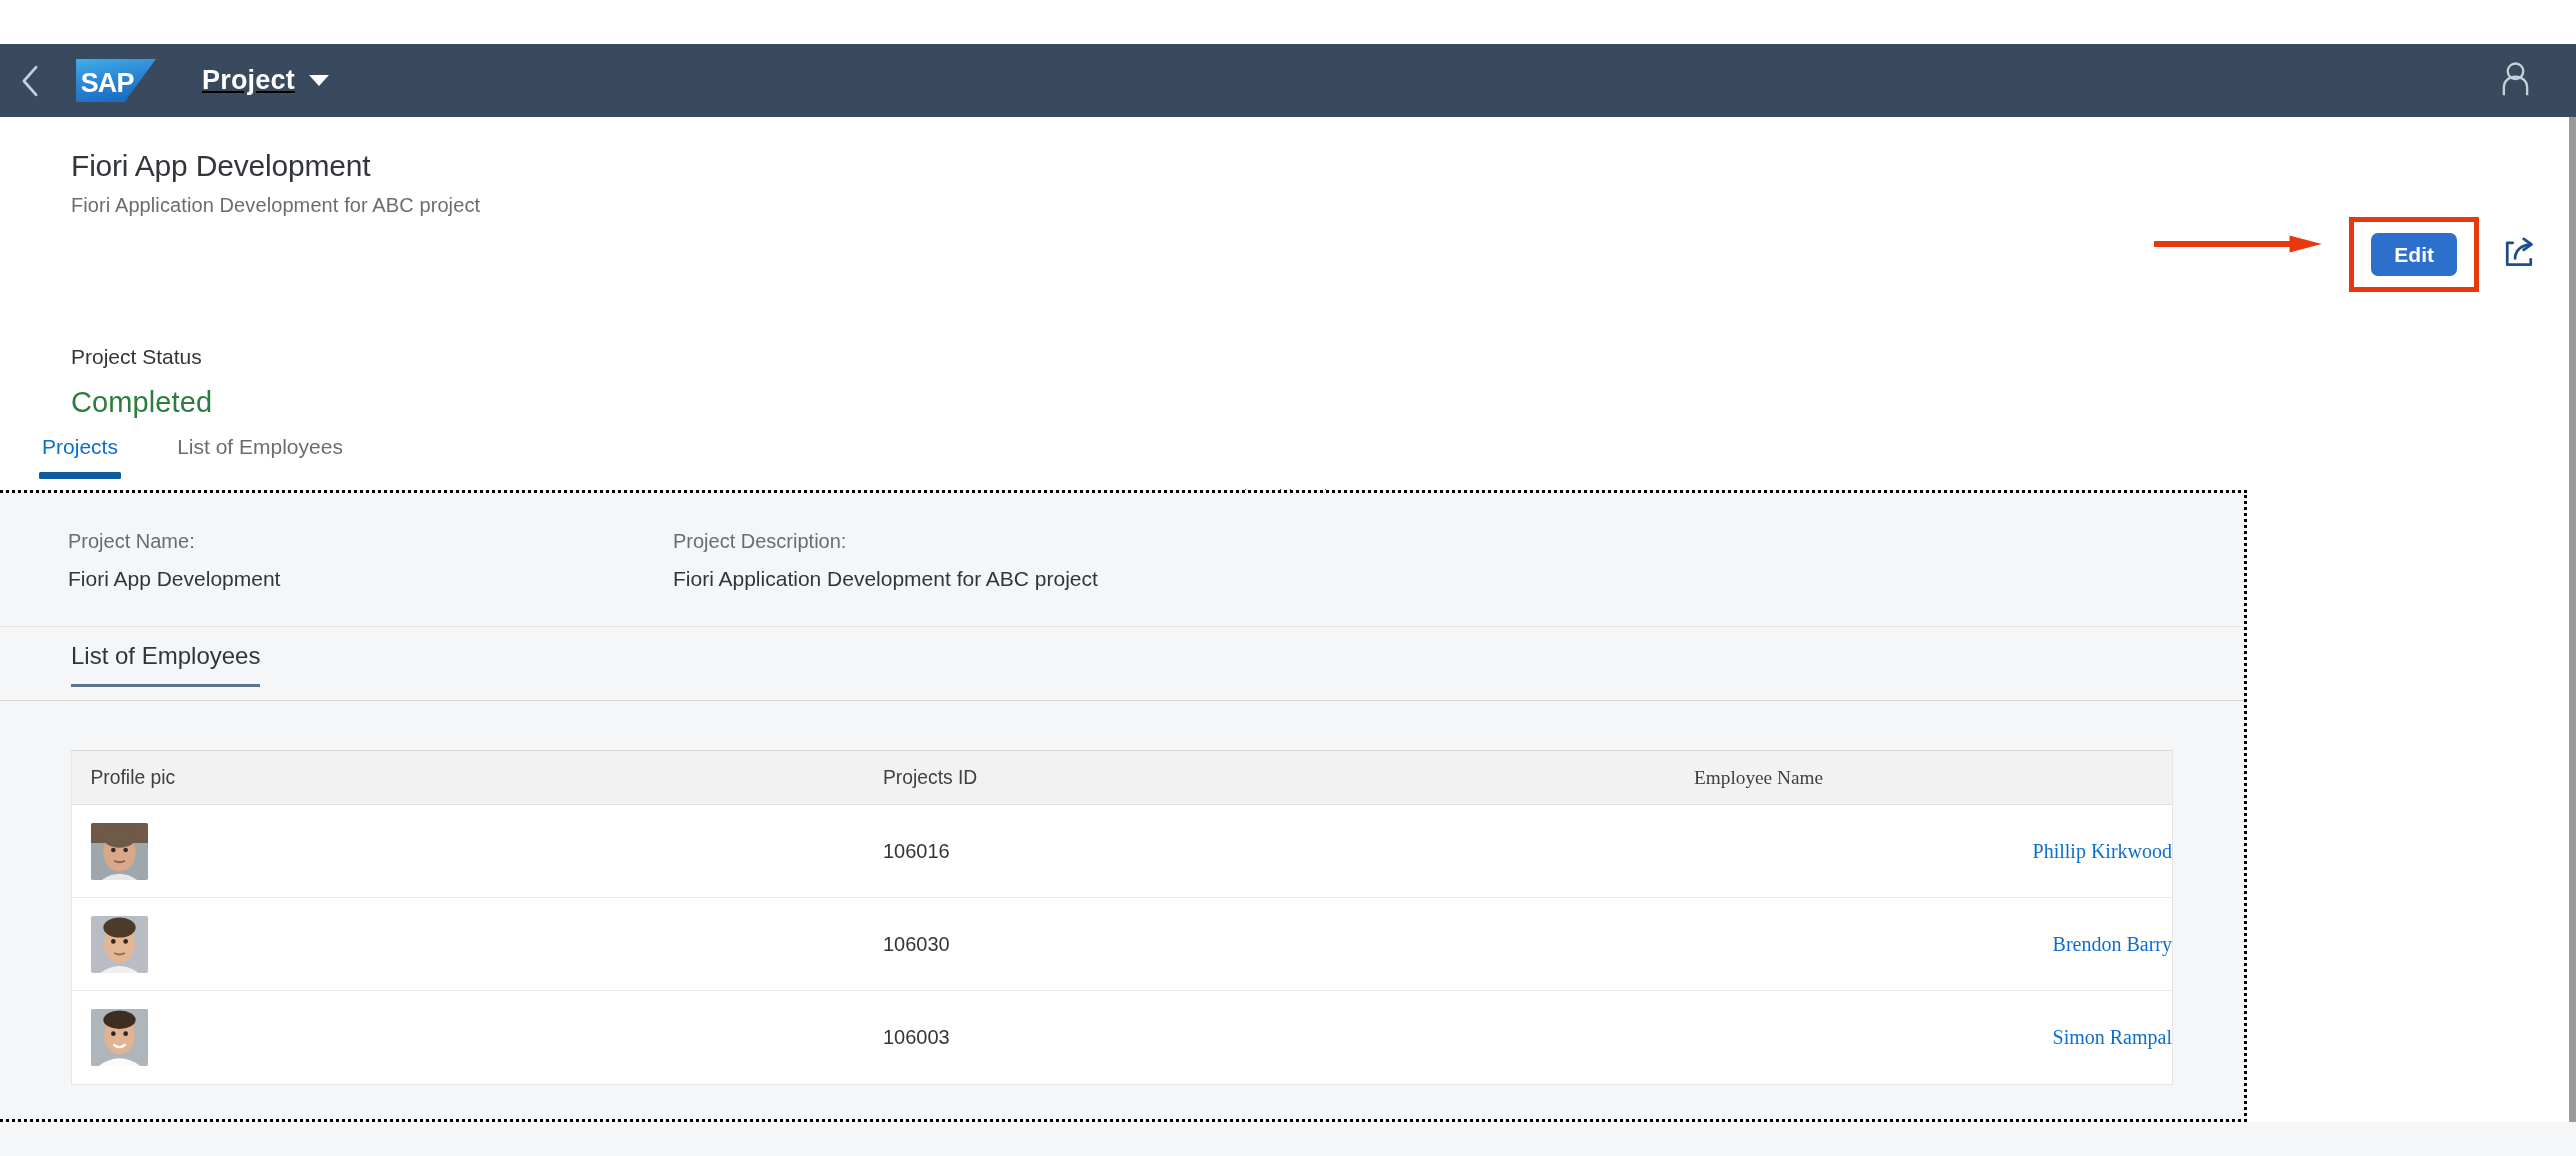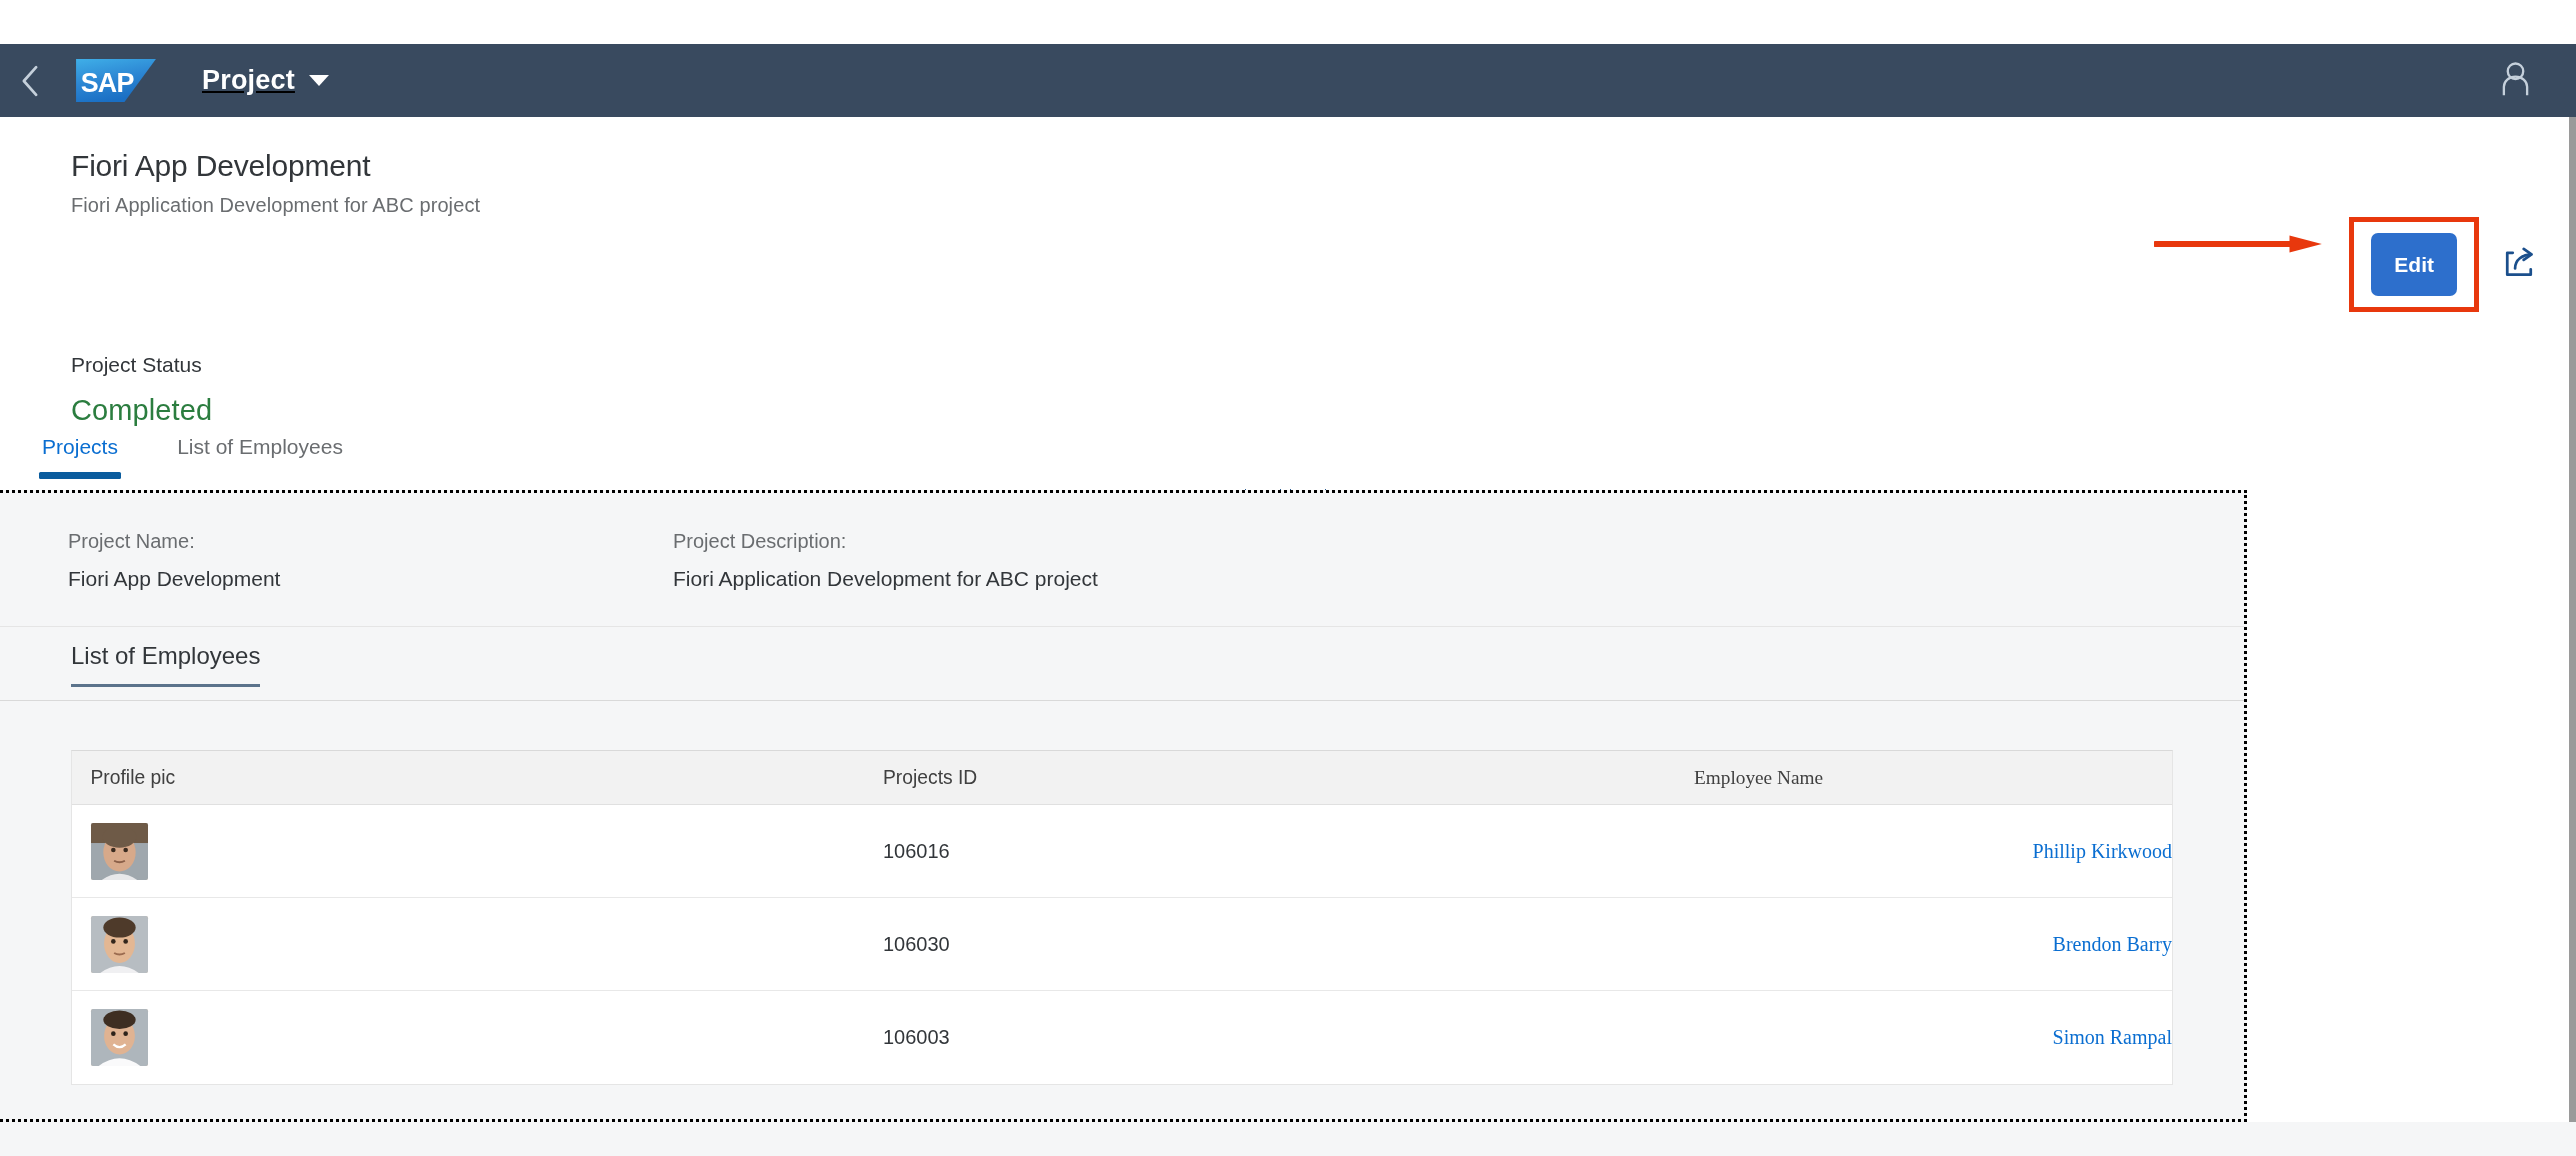--- a/index.html
+++ b/index.html
@@ -115,21 +115,21 @@
   }
   .op-subtitle {
     margin-top: 12.4px;
     font-size: 20px;
     color: #6A6D70;
     letter-spacing: 0.1px;
   }
 
   .op-status-block {
     position: absolute;
-    top: 236px;
+    top: 228px;
     left: 71px;
   }
   .op-status-label {
     font-size: 21px;
     color: #32363A;
   }
   .op-status-value {
     margin-top: 17px;
     font-size: 29px;
     color: #2B7D3F;
@@ -151,21 +151,21 @@
     align-items: center;
     background: #ffffff;
   }
   .edit-button {
     background: #2D6FCC;
     color: #ffffff;
     font-size: 21px;
     font-weight: bold;
     border: none;
     border-radius: 7px;
-    padding: 20px 23px;
+    padding: 10px 23px;
     cursor: pointer;
     font-family: "Liberation Sans", sans-serif;
     line-height: 1.1;
   }
   .share-btn {
     margin-left: 20px;
     width: 40px;
     height: 40px;
     display: flex;
     align-items: center;

